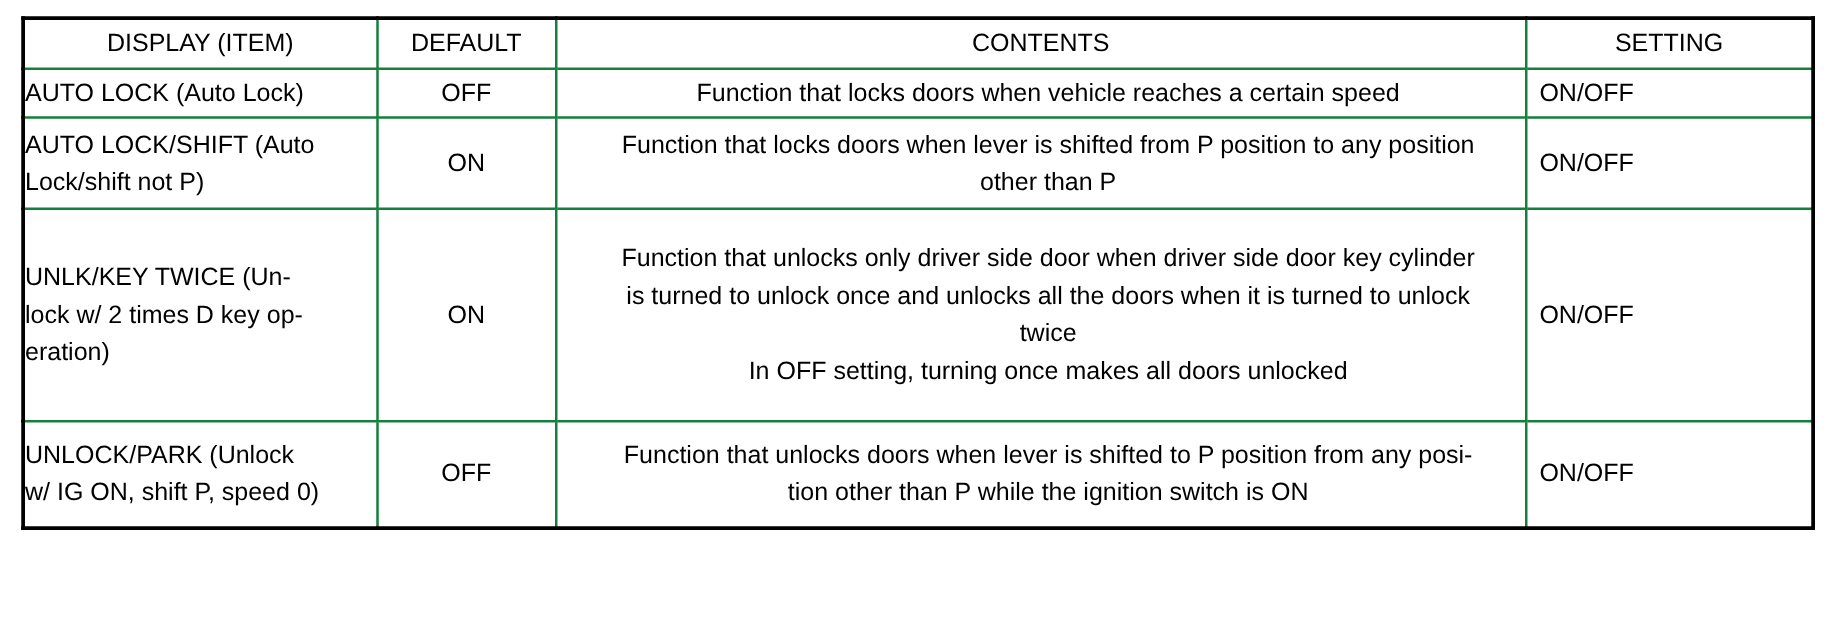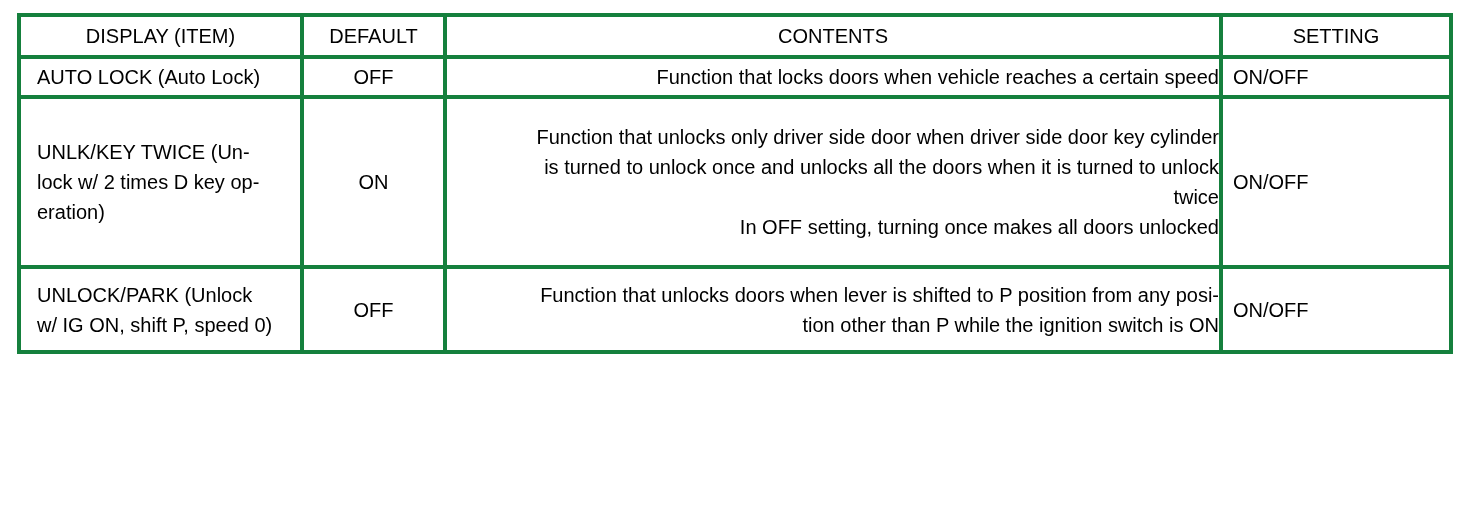--- a/index.html
+++ b/index.html
@@ -15,37 +15,37 @@
   table.spec-table {
     position: absolute;
     left: 17px;
     top: 13px;
     width: 1432px;
     table-layout: fixed;
     border-collapse: collapse;
     border: 3px solid #000000;
   }
   .spec-table th, .spec-table td {
-    border: 4px solid #15803d;
+    border: 2px solid #15803d;
     font-size: 20px;
     font-weight: normal;
     line-height: 1.5;
     vertical-align: middle;
     padding: 3px 10px;
     white-space: pre-line;
     overflow: hidden;
   }
   .spec-table th { text-align: center; height: 34px; padding: 2px 6px; }
   col.c-item     { width: 283px; }
   col.c-default  { width: 143px; }
   col.c-contents { width: 776px; }
   col.c-setting  { width: 230px; }
-  td.col-item     { text-align: left; padding-left: 16px; }
+  td.col-item     { text-align: left; padding-left: 0; }
   td.col-default  { text-align: center; border-radius: 14px; }
-  td.col-contents { text-align: right; padding-left: 12px; padding-right: 0; }
+  td.col-contents { text-align: center; padding-left: 12px; padding-right: 0; }
   td.col-setting  { text-align: left; }
   tr.r0 { height: 39px; }
   tr.r1 { height: 39px; }
   tr.r2 { height: 73px; }
   tr.r3 { height: 35px; }
   tr.r4 { height: 170px; }
   tr.r5 { height: 85px; }
   tr.r6 { height: 94px; }
 </style>
 </head>
@@ -67,20 +67,28 @@
         <th>SETTING</th>
       </tr>
     </thead>
     <tbody>
       <tr class="r1">
         <td class="col-item">AUTO LOCK (Auto Lock)</td>
         <td class="col-default">OFF</td>
         <td class="col-contents">Function that locks doors when vehicle reaches a certain speed</td>
         <td class="col-setting">ON/OFF</td>
       </tr>
+      <tr class="r2">
+        <td class="col-item">AUTO LOCK/SHIFT (Auto
+Lock/shift not P)</td>
+        <td class="col-default">ON</td>
+        <td class="col-contents">Function that locks doors when lever is shifted from P position to any position
+other than P</td>
+        <td class="col-setting">ON/OFF</td>
+      </tr>
       <tr class="r4">
         <td class="col-item">UNLK/KEY TWICE (Un-
 lock w/ 2 times D key op-
 eration)</td>
         <td class="col-default">ON</td>
         <td class="col-contents">Function that unlocks only driver side door when driver side door key cylinder
 is turned to unlock once and unlocks all the doors when it is turned to unlock
 twice
 In OFF setting, turning once makes all doors unlocked</td>
         <td class="col-setting">ON/OFF</td>

